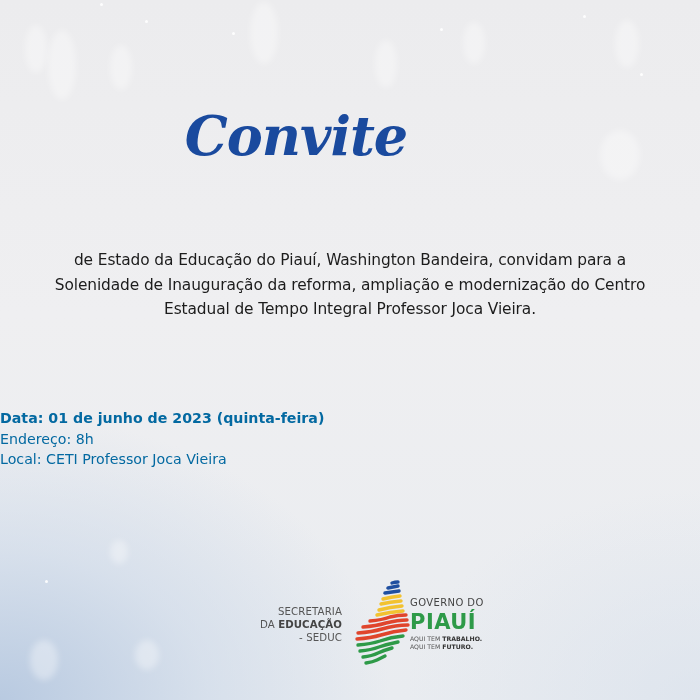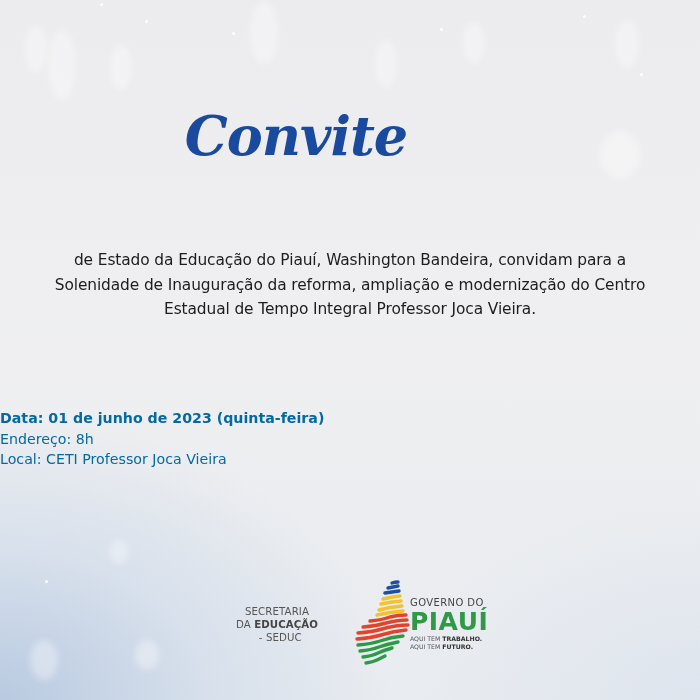--- a/index.html
+++ b/index.html
@@ -29,32 +29,32 @@
     .body-text span { display: block; white-space: nowrap; }
 
     .details {
       position: absolute; top: 408px; left: 0; width: 572px; text-align: left;
       font-size: 14.2px; line-height: 20.5px; color: #0369a1;
     }
     .details span { display: block; white-space: nowrap; }
     .details .bold { font-weight: bold; }
 
     .seduc {
-      position: absolute; top: 605px; left: 212px; width: 130px; text-align: center;
+      position: absolute; top: 605px; left: 212px; width: 130px; text-align: right;
       font-size: 10.2px; line-height: 13px; color: #555; letter-spacing: 0.1px;
     }
     .seduc b { color: #444; margin-top: 22px; }
 
     .map-logo { position: absolute; top: 578px; left: 354px; width: 56px; height: 92px; }
 
     .gov {
       position: absolute; top: 597px; left: 410px; width: 110px;
     }
     .gov .line1 { font-size: 10px; color: #444; letter-spacing: 0.4px; line-height: 12px; }
-    .gov .line2 { font-size: 25px; font-weight: bold; color: #2e9a48; line-height: 26px; letter-spacing: 0.5px; }
+    .gov .line2 { font-size: 21px; font-weight: bold; color: #2e9a48; line-height: 26px; letter-spacing: 0.5px; }
     .gov .line3, .gov .line4 { font-size: 6.2px; color: #555; line-height: 7.5px; letter-spacing: 0; }
     .gov .line3 b, .gov .line4 b { color: #333; }
   </style>
 </head>
 <body>
 
 <div class="bokeh" style="left:25px;top:25px;width:22px;height:48px;"></div>
 <div class="bokeh" style="left:48px;top:30px;width:28px;height:70px;"></div>
 <div class="bokeh" style="left:110px;top:45px;width:22px;height:45px;"></div>
 <div class="bokeh" style="left:250px;top:2px;width:28px;height:62px;"></div>

